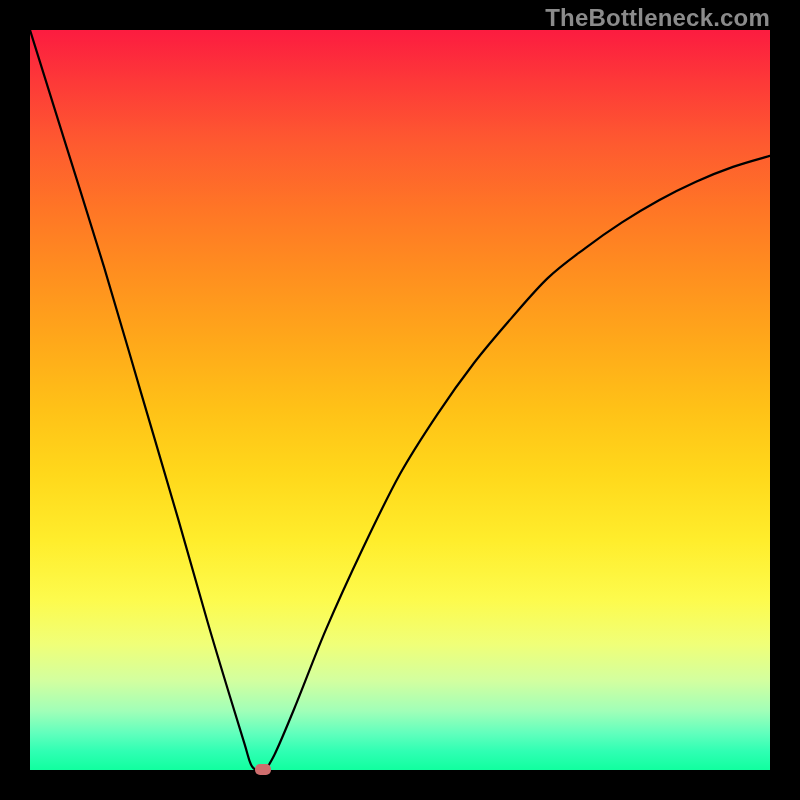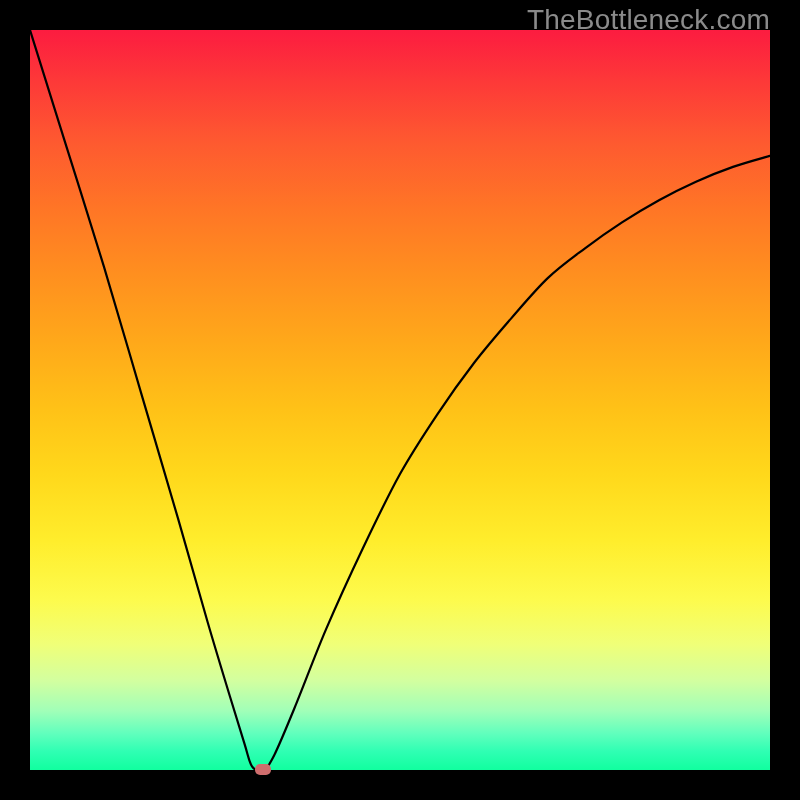--- a/index.html
+++ b/index.html
@@ -40,23 +40,23 @@
       #62ffbd 95%,
       #2fffb3 97.5%,
       #11ff9f 100%
     );
   }
   .watermark {
     position: absolute;
     top: 4px;
     right: 30px;
     color: #8b8b8b;
-    font-size: 28px;
+    font-size: 24px;
     letter-spacing: 0.2px;
-    font-weight: 400;
+    font-weight: 700;
   }
   svg.curve {
     position: absolute;
     left: 0;
     top: 0;
     width: 740px;
     height: 740px;
   }
   .curve path {
     fill: none;

